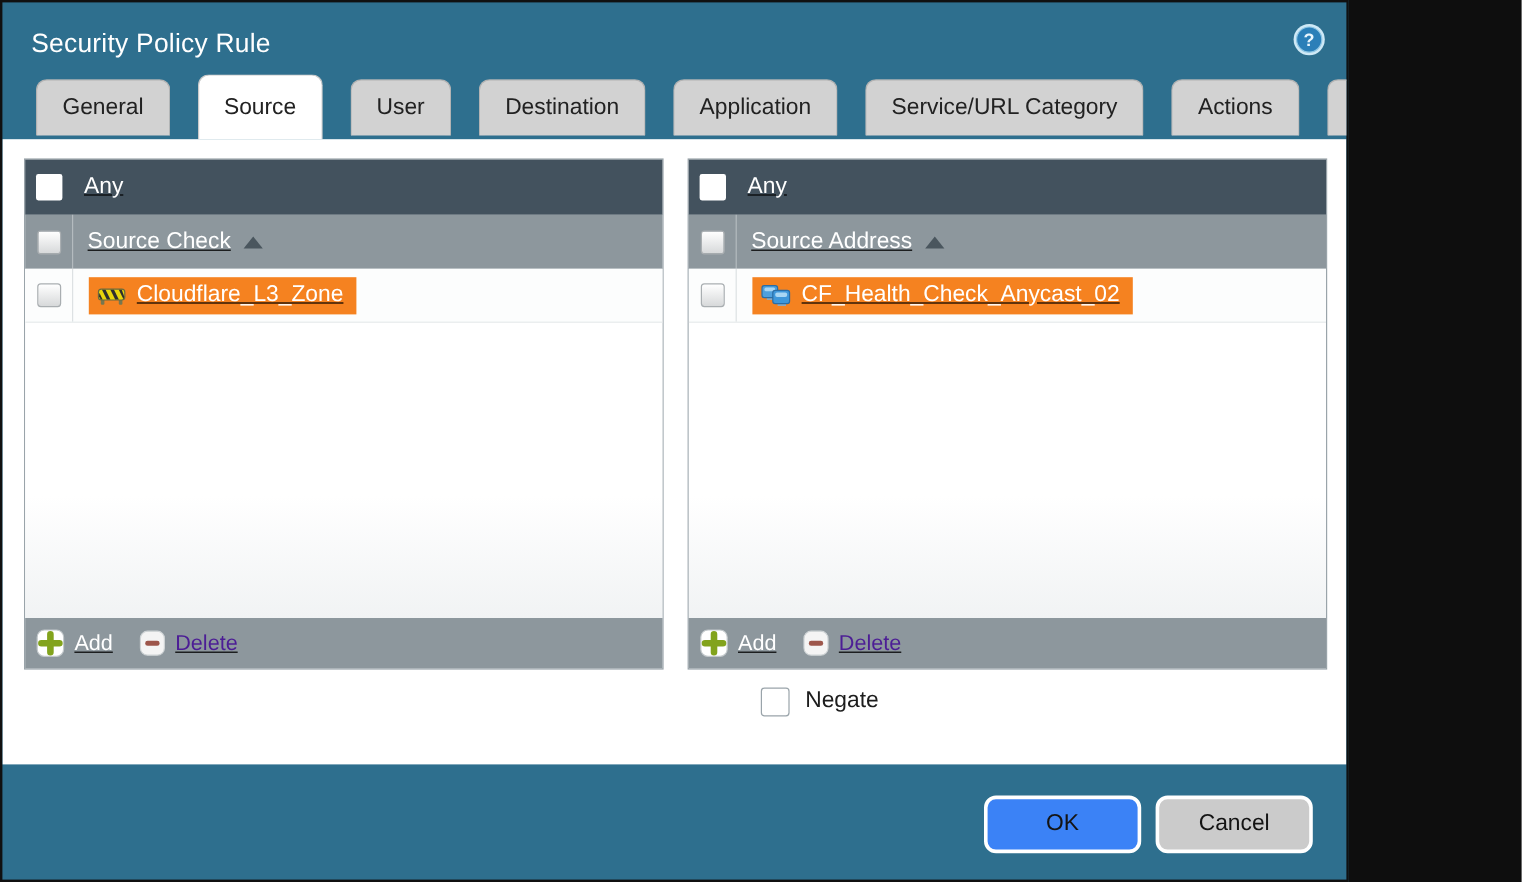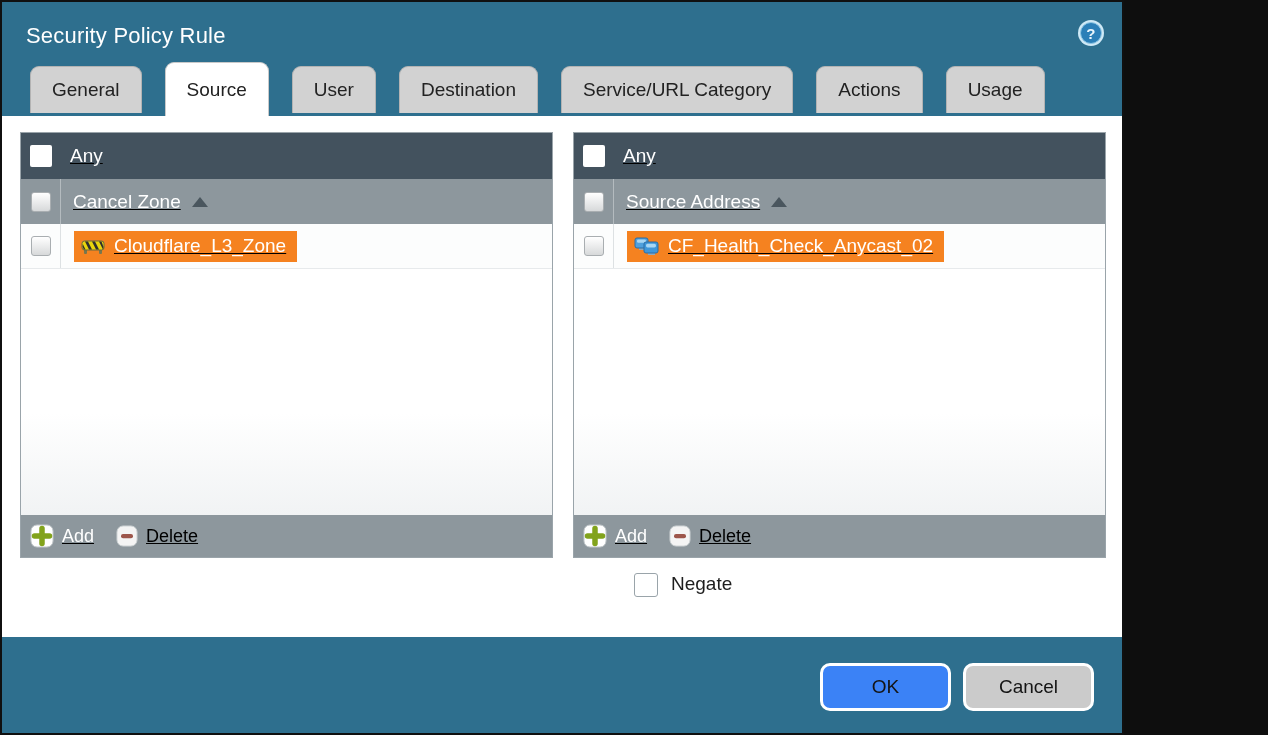--- a/index.html
+++ b/index.html
@@ -67,21 +67,21 @@
     background: #f58220; color: #fff; font-size: 19px;
     height: 31px; display: inline-flex; align-items: center; gap: 9px;
     padding: 0 11px 0 7px; cursor: pointer; white-space: nowrap;
   }
   .tag-icon { display: inline-flex; align-items: center; }
 
   .panel-footer { height: 42px; flex: 0 0 auto; background: #8d979d; display: flex; align-items: center; gap: 22px; padding-left: 9px; text-align: right; }
   .footer-btn { display: flex; align-items: center; gap: 8px; cursor: pointer; }
   .footer-btn .lbl { color: #fff; font-size: 18px; }
   .footer-btn.disabled { cursor: default; }
-  .footer-btn.disabled .lbl { color: #000000; }
+  .footer-btn.disabled .lbl { color: #4c1d95; }
 
   .negate-row { margin-top: 15px; display: flex; align-items: flex-start; gap: 13px; padding-left: 614px; }
   .negate-checkbox { width: 24px; height: 24px; background: #fff; border: 1px solid #9aa4aa; border-radius: 3px; cursor: pointer; }
   .negate-label { font-size: 19px; color: #1d1d1d; }
 
   
   .bottom-bar { flex: 1 1 auto; display: flex; justify-content: flex-end; align-items: flex-start; gap: 12px; padding: 26px 28px 0 0; }
   .btn {
     min-width: 131px; height: 48px;
     border-radius: 10px; border: 3px solid #fff;
@@ -119,20 +119,23 @@
   </div>
 
   <div class="tab">
     <span class="tab-label">User</span>
   </div>
 
   <div class="tab">
     <span class="tab-label">Destination</span>
   </div>
 
+  <div class="tab">
+    <span class="tab-label">Application</span>
+  </div>
 
   <div class="tab">
     <span class="tab-label">Service/URL Category</span>
   </div>
 
   <div class="tab">
     <span class="tab-label">Actions</span>
   </div>
 
   <div class="tab">
@@ -146,21 +149,21 @@
       <div class="panel">
         <div class="any-header">
           <span class="any-checkbox"></span>
           <span class="any-label">Any</span>
         </div>
         <div class="col-header">
           <span class="check-cell">
             <span class="checkbox"></span>
           </span>
           <span class="col-title">
-            <span>Cancel Zone</span>
+            <span>Source Check</span>
             <span class="sort-arrow"></span>
           </span>
         </div>
         <div class="rows-container">
   <div class="grid-row">
     <span class="check-cell">
       <span class="checkbox"></span>
     </span>
     <span class="tag">
       <span class="tag-icon">

